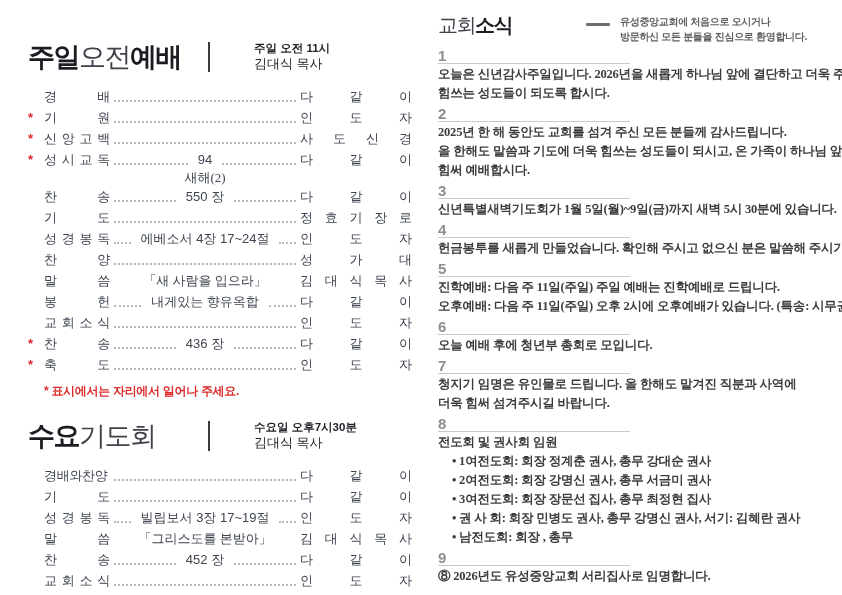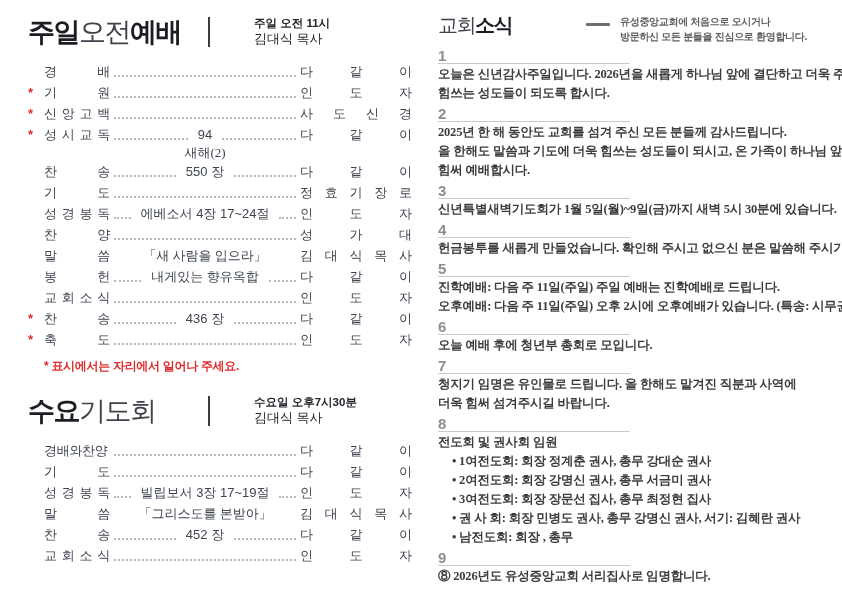--- a/index.html
+++ b/index.html
@@ -2,21 +2,21 @@
 <html><head>
 <meta charset="utf-8">
 <style>
   html,body{margin:0;padding:0;background:#ffffff;}
   body{
     width:842px;height:595px;overflow:hidden;
     font-family:"Liberation Sans","DejaVu Sans",sans-serif;
     color:#3e4450;
   }
   .page{display:flex;box-sizing:border-box;width:842px;height:595px;padding:10px 12px 0 28px;gap:26px;}
-  .col-left{width:384px;flex:none;}
+  .col-left{width:384px;flex:none;margin-top:25px;}
   .col-right{flex:1;min-width:0;padding-top:2px;}
 
   
   .svc-head{display:flex;align-items:center;height:44px;}
   .svc-title{width:180px;flex:none;font-size:27px;letter-spacing:-1.5px;color:#1b1d22;white-space:nowrap;}
   .t-b{font-weight:700;}
   .t-l{font-weight:300;color:#3f424a;}
   .vbar{width:2px;height:30px;background:#3b3b3b;flex:none;}
   .head-info{margin-left:44px;line-height:1.3;}
   .head-time{font-size:11.5px;font-weight:700;color:#23252a;}

